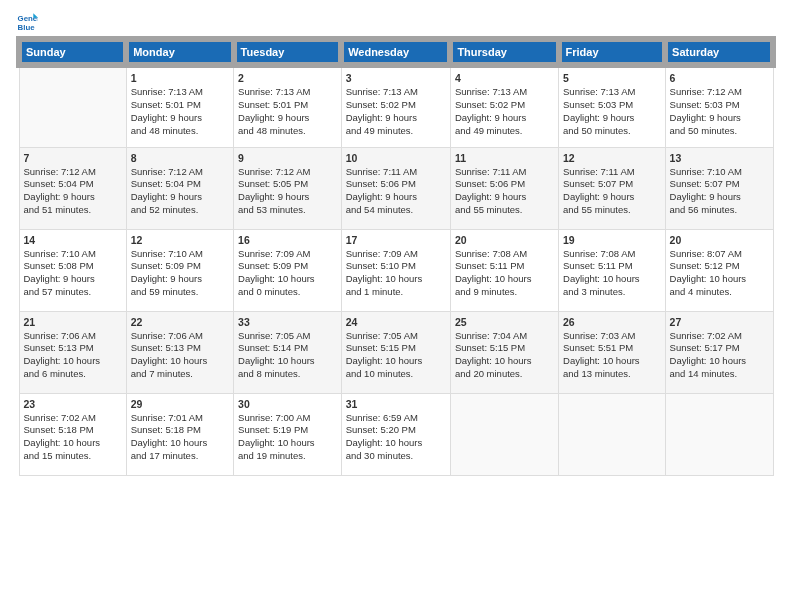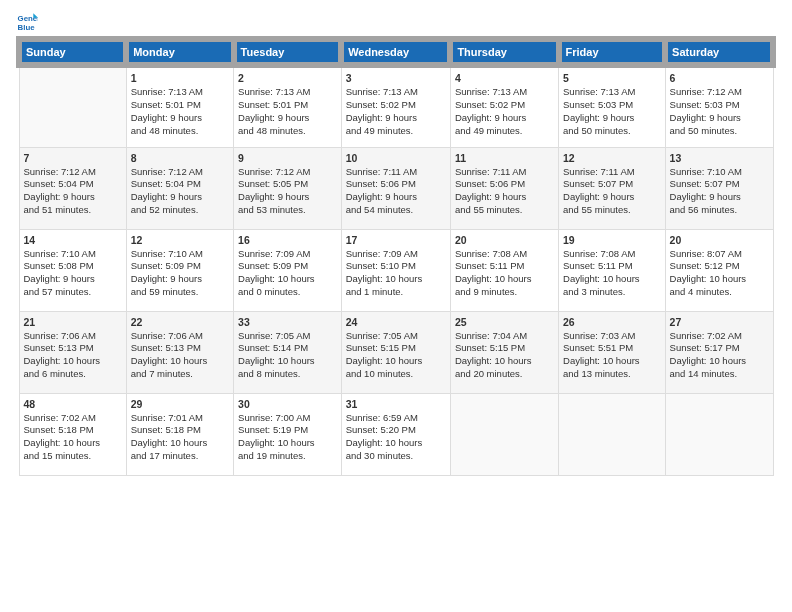--- a/index.html
+++ b/index.html
@@ -314,21 +314,21 @@
           <td>
             <span class="day-num">27</span>
             <div>Sunrise: 7:02 AM</div>
             <div>Sunset: 5:17 PM</div>
             <div>Daylight: 10 hours</div>
             <div>and 14 minutes.</div>
           </td>
         </tr>
         <tr>
           <td>
-            <span class="day-num">48</span>
+            <span class="day-num">23</span>
             <div>Sunrise: 7:02 AM</div>
             <div>Sunset: 5:18 PM</div>
             <div>Daylight: 10 hours</div>
             <div>and 15 minutes.</div>
           </td>
           <td>
             <span class="day-num">29</span>
             <div>Sunrise: 7:01 AM</div>
             <div>Sunset: 5:18 PM</div>
             <div>Daylight: 10 hours</div>

